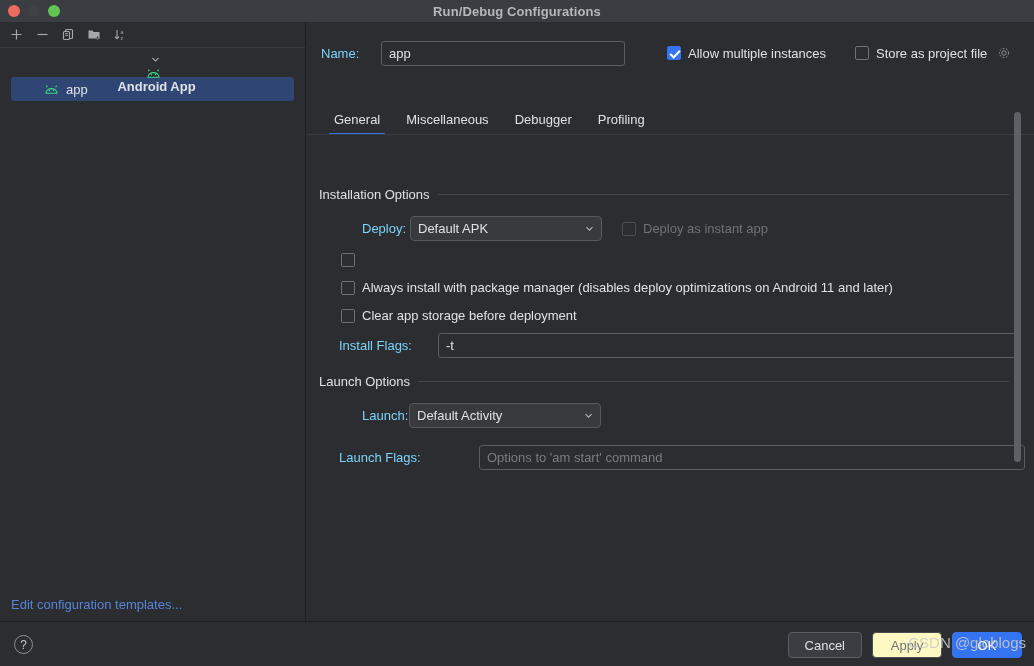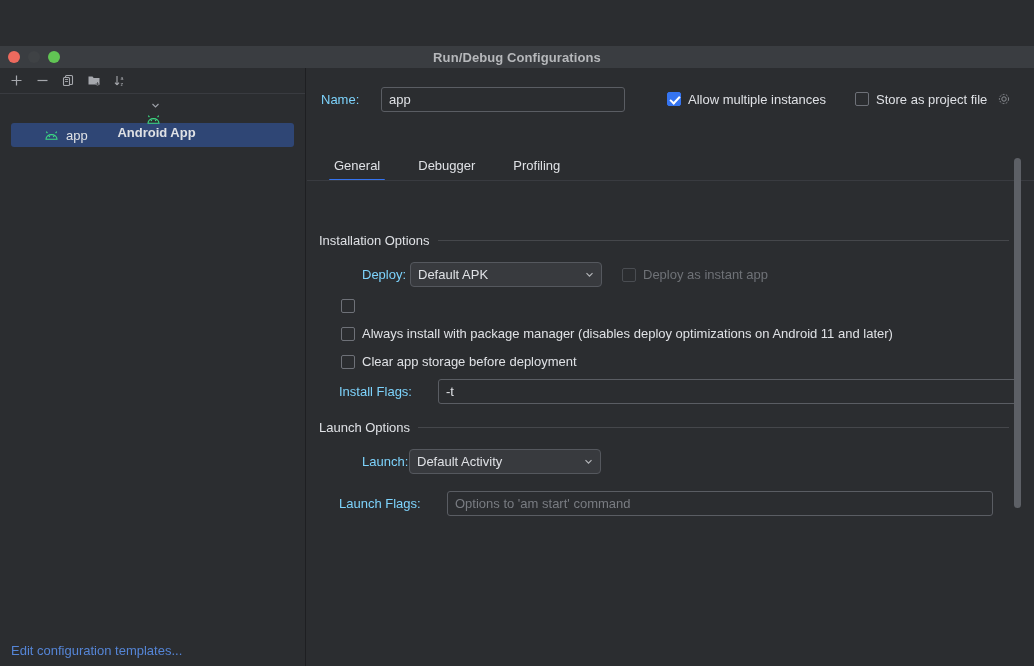--- a/index.html
+++ b/index.html
@@ -8,21 +8,20 @@
     background: #2b2d30;
     font-family: "Liberation Sans", sans-serif;
     overflow: hidden;
   }
   #app {
     position: relative;
     width: 1034px; height: 478px;
     background: #2b2d30;
     color: #dfe1e5;
     font-size: 13px;
-    margin-top: 46px;
   }
 
   
   .titlebar {
     position: absolute; top: 0; left: 0; width: 1034px; height: 22px;
     background: #3a3d41;
     display: flex; align-items: center; justify-content: center;
   }
   .titlebar .title {
     font-size: 13px; font-weight: bold; color: #b6b8bb; letter-spacing: .1px;
@@ -94,21 +93,21 @@
     content: ""; position: absolute; left: 4px; top: 1px;
     width: 4px; height: 8px; border: solid #fff; border-width: 0 2px 2px 0;
     transform: rotate(43deg);
   }
   .cbx.disabled { border-color: #4a4d52; }
   .cbx-wrap { display: flex; align-items: center; gap: 7px; }
   .cbx-wrap.disabled .cbx-label { color: #6f7277; }
 
   .tabs {
     position: absolute; left: 14px; top: 80px; width: 700px;
-    display: flex; gap: 12px; align-items: flex-end; height: 32px;
+    display: flex; gap: 0; align-items: flex-end; height: 32px;
   }
   .tab {
     padding: 0 13px; height: 30px; display: flex; align-items: center;
     font-size: 13px; color: #dfe1e5; position: relative;
   }
   .tab.active::after {
     content: ""; position: absolute; left: 8px; right: 8px; bottom: -1px;
     height: 2px; background: #3574f0; border-radius: 1px;
   }
   .tabs-underline {
@@ -147,21 +146,21 @@
   .cbxlist .cbx-wrap { margin-bottom: 13px; }
   .cbx-label { font-size: 13px; color: #dfe1e5; }
 
   .installflags { position: absolute; left: 32px; top: 311px; display: flex; align-items: center; }
   .if-label { width: 99px; }
   .if-input { width: 580px; }
 
   .launchrow { position: absolute; left: 55px; top: 381px; }
   .launch-label { width: 47px; }
 
-  .launchflags { position: absolute; left: 32px; top: 423px; display: flex; align-items: center; }
+  .launchflags { position: absolute; left: 32px; top: 423px; display: flex; align-items: center; gap: 32px; }
   .lf-label { width: 108px; font-weight: normal; }
   .lf-input { width: 546px; }
   .lf-input::placeholder { color: #797c82; }
 
   .scrollbar {
     position: absolute; right: 13px; top: 90px; width: 7px; height: 350px;
     background: #5d6066; border-radius: 4px;
   }
 
   
@@ -295,20 +294,23 @@
             <circle cx="7" cy="7" r="2.2" fill="none" stroke="#8b8e93" stroke-width="1"></circle>
             <circle cx="7" cy="7" r="4.6" fill="none" stroke="#8b8e93" stroke-width="1" stroke-dasharray="1.9 1.4"></circle>
           </svg>
         </span>
       </div>
     </div>
 
     <div class="tabs">
       <div class="tab active">
         <span>General</span>
+      </div>
+      <div class="tab">
+        <span>Miscellaneous</span>
       </div>
       <div class="tab">
         <span>Debugger</span>
       </div>
       <div class="tab">
         <span>Profiling</span>
       </div>
     </div>
     <div class="tabs-underline"></div>
 

